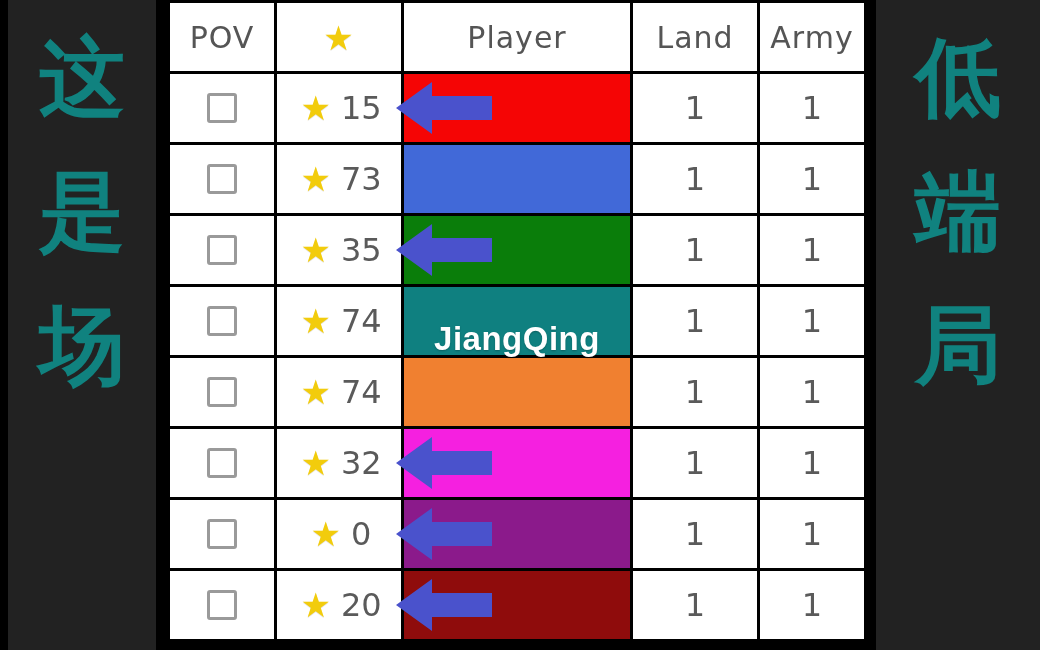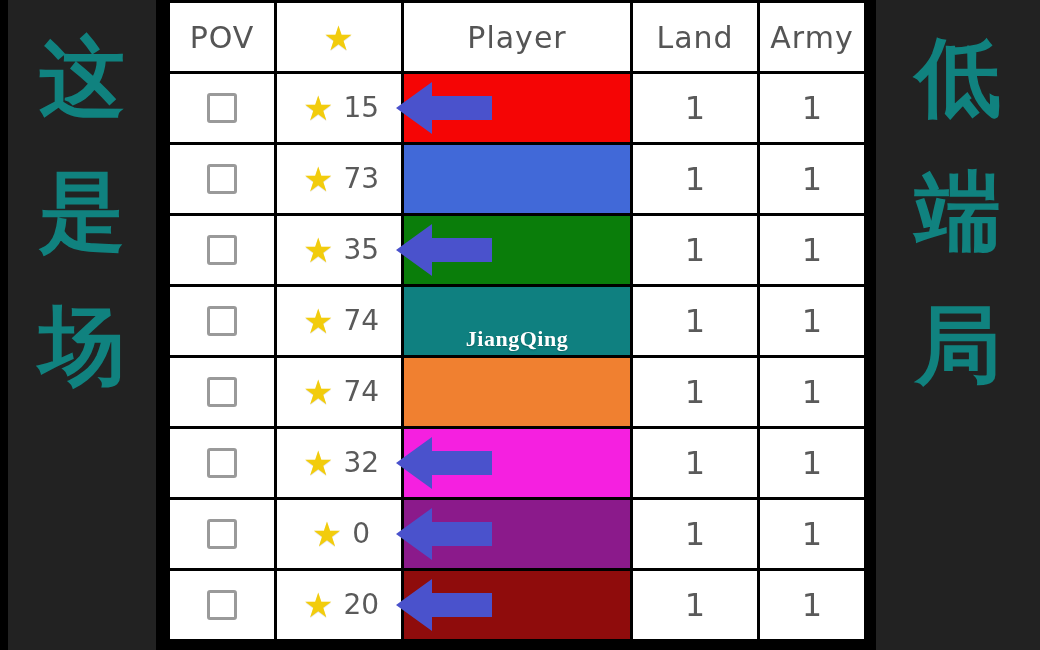--- a/index.html
+++ b/index.html
@@ -118,44 +118,44 @@
   }
   .star-cell .star-wrap {
     display: inline-flex;
     align-items: center;
     justify-content: center;
     gap: 10px;
     transform: translateX(2px);
   }
   .star-count {
     font-family: "DejaVu Sans", sans-serif;
-    font-size: 28px;
+    font-size: 32px;
     color: #5a5a5a;
     line-height: 1;
   }
 
   
   .player-cell {
     position: relative;
     overflow: visible;
     padding: 0;
   }
   .player-fill {
     position: absolute;
     left: 0; top: 0; right: 0; bottom: 0;
     display: flex;
     align-items: center;
     justify-content: center;
   }
   .player-name {
     position: relative;
     z-index: 2;
-    font-family: Liberation Serif, serif;
+    font-family: Liberation Sans, sans-serif;
     font-weight: bold;
-    font-size: 22px;
+    font-size: 33px;
     color: #ffffff;
     letter-spacing: 0.5px;
     text-shadow: 0 1px 2px rgba(0,0,0,0.25);
     margin-top: 36px;
   }
 
   
   .pointer-arrow {
     position: absolute;
     z-index: 5;

